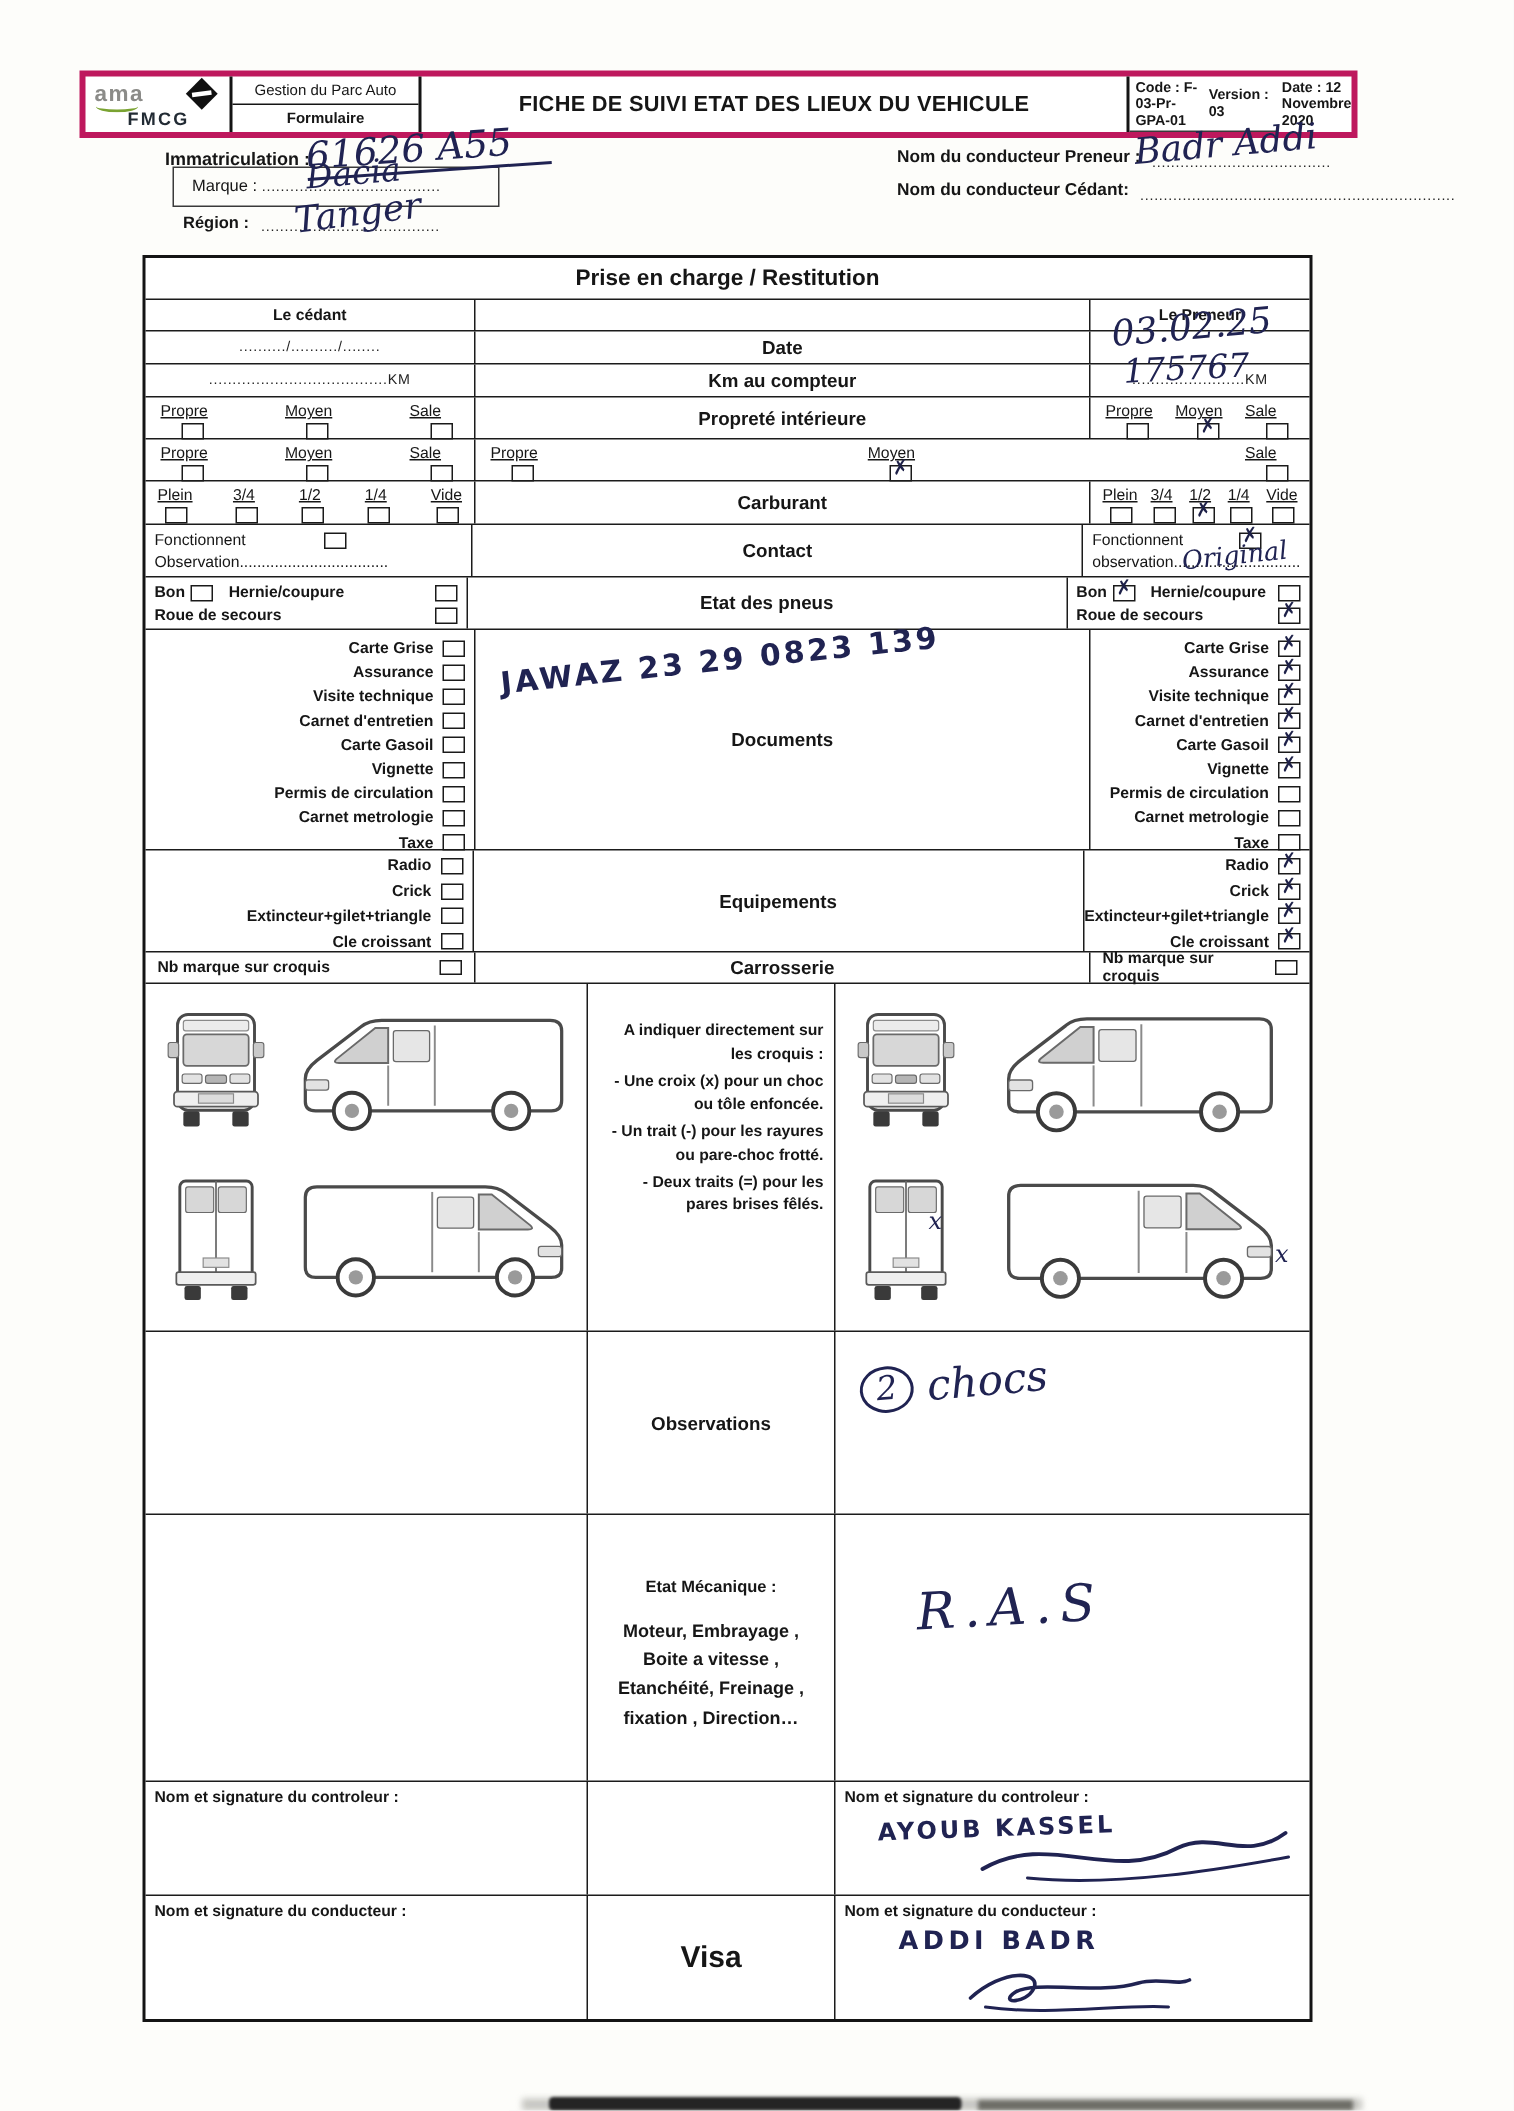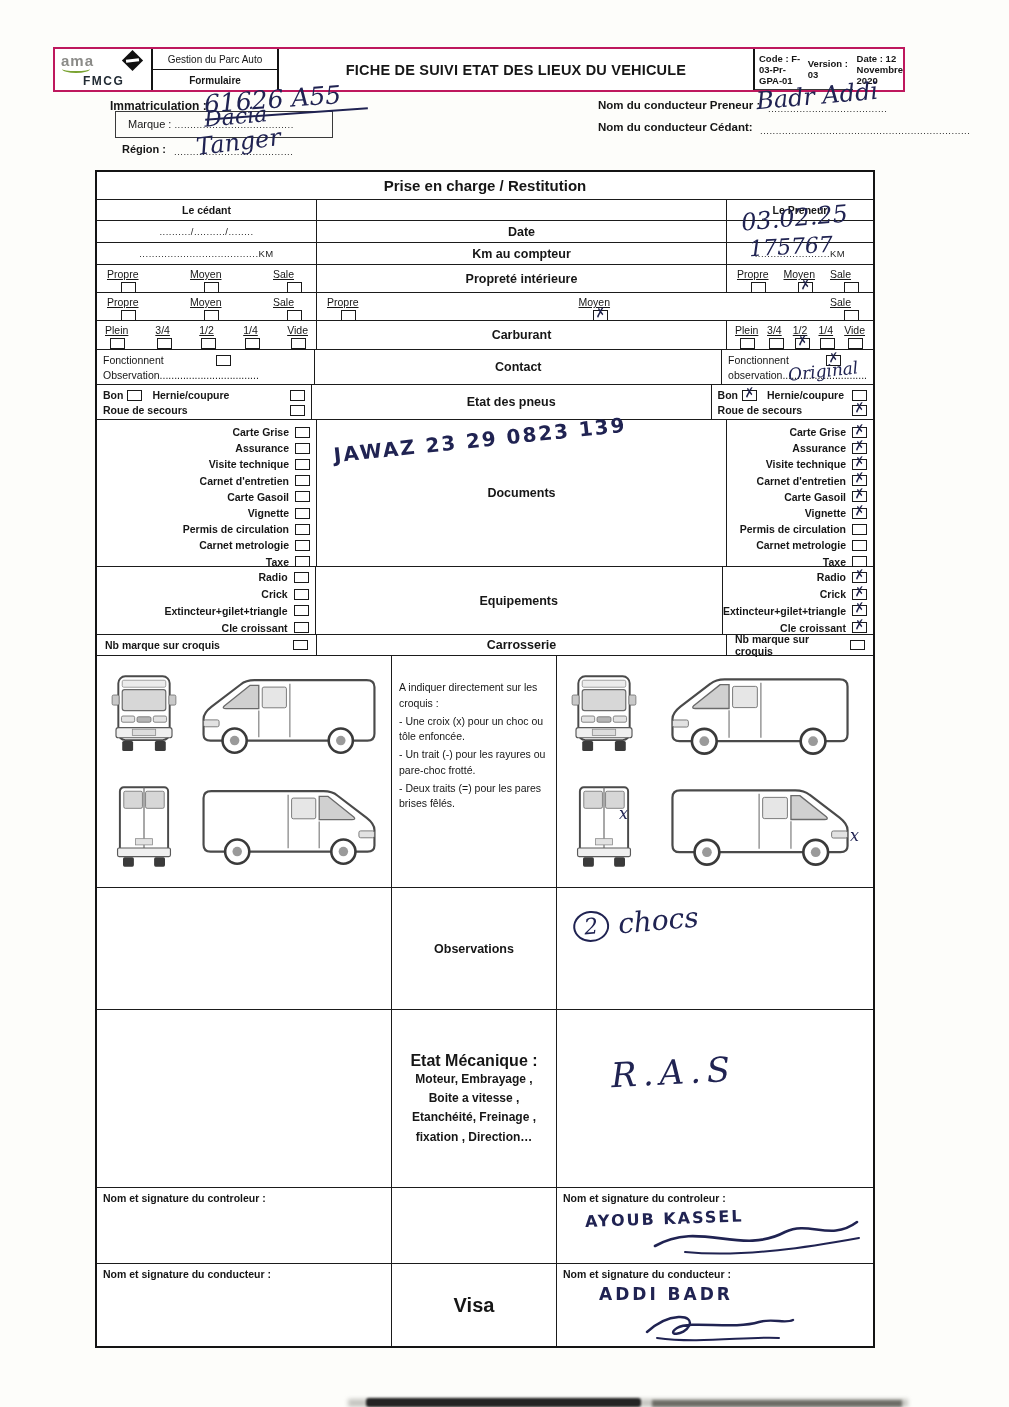--- a/index.html
+++ b/index.html
@@ -5,21 +5,21 @@
   *{margin:0;padding:0;box-sizing:border-box}
   body{width:1009px;height:1407px;position:relative;background:#f4f4f1;font-family:"Liberation Sans",sans-serif;color:#161616;overflow:hidden}
   .page{position:absolute;inset:0;background:#fdfdfa}
   .b{font-weight:bold}
   .sm{font-size:10.5px}
   .dots{font-size:9.5px;letter-spacing:.5px;color:#222;white-space:nowrap}
   
   .hw{font-family:"DejaVu Serif",serif;font-style:italic;color:#202352;white-space:nowrap}
   .hwc{font-family:"DejaVu Sans",sans-serif;font-weight:bold;color:#202352;white-space:nowrap}
   
-  .hdr{position:absolute;left:53px;top:47px;width:852px;height:45px;border:2px solid #be185d;display:flex;background:#fff;z-index:2}
+  .hdr{position:absolute;left:53px;top:47px;width:852px;height:45px;border:4px solid #be185d;display:flex;background:#fff;z-index:2}
   .hdr-logos{width:96px;position:relative}
   .ama{position:absolute;left:6px;top:3px;font-size:15px;font-weight:bold;color:#8b8b88;letter-spacing:1px}
   .ama::after{content:"";position:absolute;left:1px;bottom:-4px;width:28px;height:6px;border-bottom:2.5px solid #7aa332;border-radius:50%}
   .diamond{position:absolute;right:11px;top:4px;width:15px;height:15px;background:#101010;transform:rotate(45deg)}
   .diamond::after{content:"";position:absolute;left:6px;top:1px;width:3px;height:13px;background:#fff;transform:rotate(38deg)}
   .fmcg{position:absolute;left:28px;bottom:2px;font-size:12px;font-weight:bold;color:#222b34;letter-spacing:1.5px}
   .hdr-dept{width:128px;border-left:2px solid #141414;border-right:2px solid #141414;display:flex;flex-direction:column}
   .dept-top{flex:1;border-bottom:1.5px solid #141414;display:flex;align-items:center;justify-content:center;font-size:10px;font-weight:normal}
   .dept-bot{flex:1;display:flex;align-items:center;justify-content:center;font-size:10px;font-weight:bold}
   .hdr-title{flex:1;display:flex;align-items:center;justify-content:center;font-size:14.5px;font-weight:bold;letter-spacing:.2px}
@@ -49,21 +49,21 @@
   .olbl{text-decoration:underline}
   .opt .box{margin:2px 0 0 14px}
   .fuel{padding:3px 8px 0 8px}
   .fuel .opt .box{margin:2px 0 0 2px;align-self:center}
   .pad{padding:4px 6px;font-size:10.5px}
   .flexline{display:flex;align-items:center;gap:4px;margin-bottom:3px}
   .sp{flex:1}
   .doc-line{display:flex;align-items:center;justify-content:flex-end;gap:6px;padding-right:6px;height:16.2px;font-size:10.5px;font-weight:bold}
   .eq-line{height:16.8px}
   .croq{display:grid;grid-template-columns:90px 1fr;grid-template-rows:1fr 1fr;align-items:center;justify-items:center;height:100%;padding:4px 2px}
-  .instr{padding:24px 7px 0;font-size:10.5px;font-weight:normal;text-align:left;line-height:1.5}
+  .instr{padding:24px 7px 0;font-size:10.5px;font-weight:bold;text-align:right;line-height:1.5}
   .instr>div{margin-bottom:2px}
   .flip{transform:scaleX(-1)}
   .hw-x{position:absolute;font-size:16px;z-index:3}
   .hw-obsnote{position:absolute;left:16px;top:18px;display:flex;align-items:center;gap:9px;transform:rotate(-5deg)}
   .circ{display:inline-flex;align-items:center;justify-content:center;width:36px;height:31px;border:2.5px solid #202352;border-radius:50%;font-family:"DejaVu Serif",serif;font-style:italic;font-size:22px;color:#202352}
   .sig path{fill:none;stroke:#202352;stroke-linecap:round}
   .smudge{position:absolute;z-index:9}
   .s1{left:348px;top:1399px;width:560px;height:8px;background:#9a9a94;opacity:.55;filter:blur(2px)}
   .s2{left:366px;top:1398px;width:275px;height:9px;background:#242424;border-radius:3px;filter:blur(1px)}
   .s3{left:652px;top:1400px;width:250px;height:7px;background:#56564f;opacity:.8;filter:blur(1.5px)}
@@ -643,21 +643,21 @@
         <span class="hw-obsnote">
           <span class="circ">2</span>
           <span class="hw" style="font-size:28px">chocs</span>
         </span>
       </div>
     </div>
 
     <div class="trow" style="height:178px">
       <div class="cl2"></div>
       <div class="cm2" style="text-align:center;padding-top:42px">
-        <div class="b" style="font-size:16px;margin-bottom:0">Etat Mécanique  :</div>
+        <div class="b" style="font-size:11px;margin-bottom:14px">Etat Mécanique  :</div>
         <div class="b" style="font-size:12px;line-height:1.6">Moteur, Embrayage ,</div>
         <div class="b" style="font-size:12px;line-height:1.6">Boite a vitesse ,</div>
         <div class="b" style="font-size:12px;line-height:1.6">Etanchéité, Freinage ,</div>
         <div class="b" style="font-size:12px;line-height:1.6">fixation , Direction…</div>
       </div>
       <div class="cr2">
         <span class="hw" style="position:absolute;left:54px;top:42px;font-size:34px;letter-spacing:6px;transform:rotate(-3deg)">R.A.S</span>
       </div>
     </div>
 

